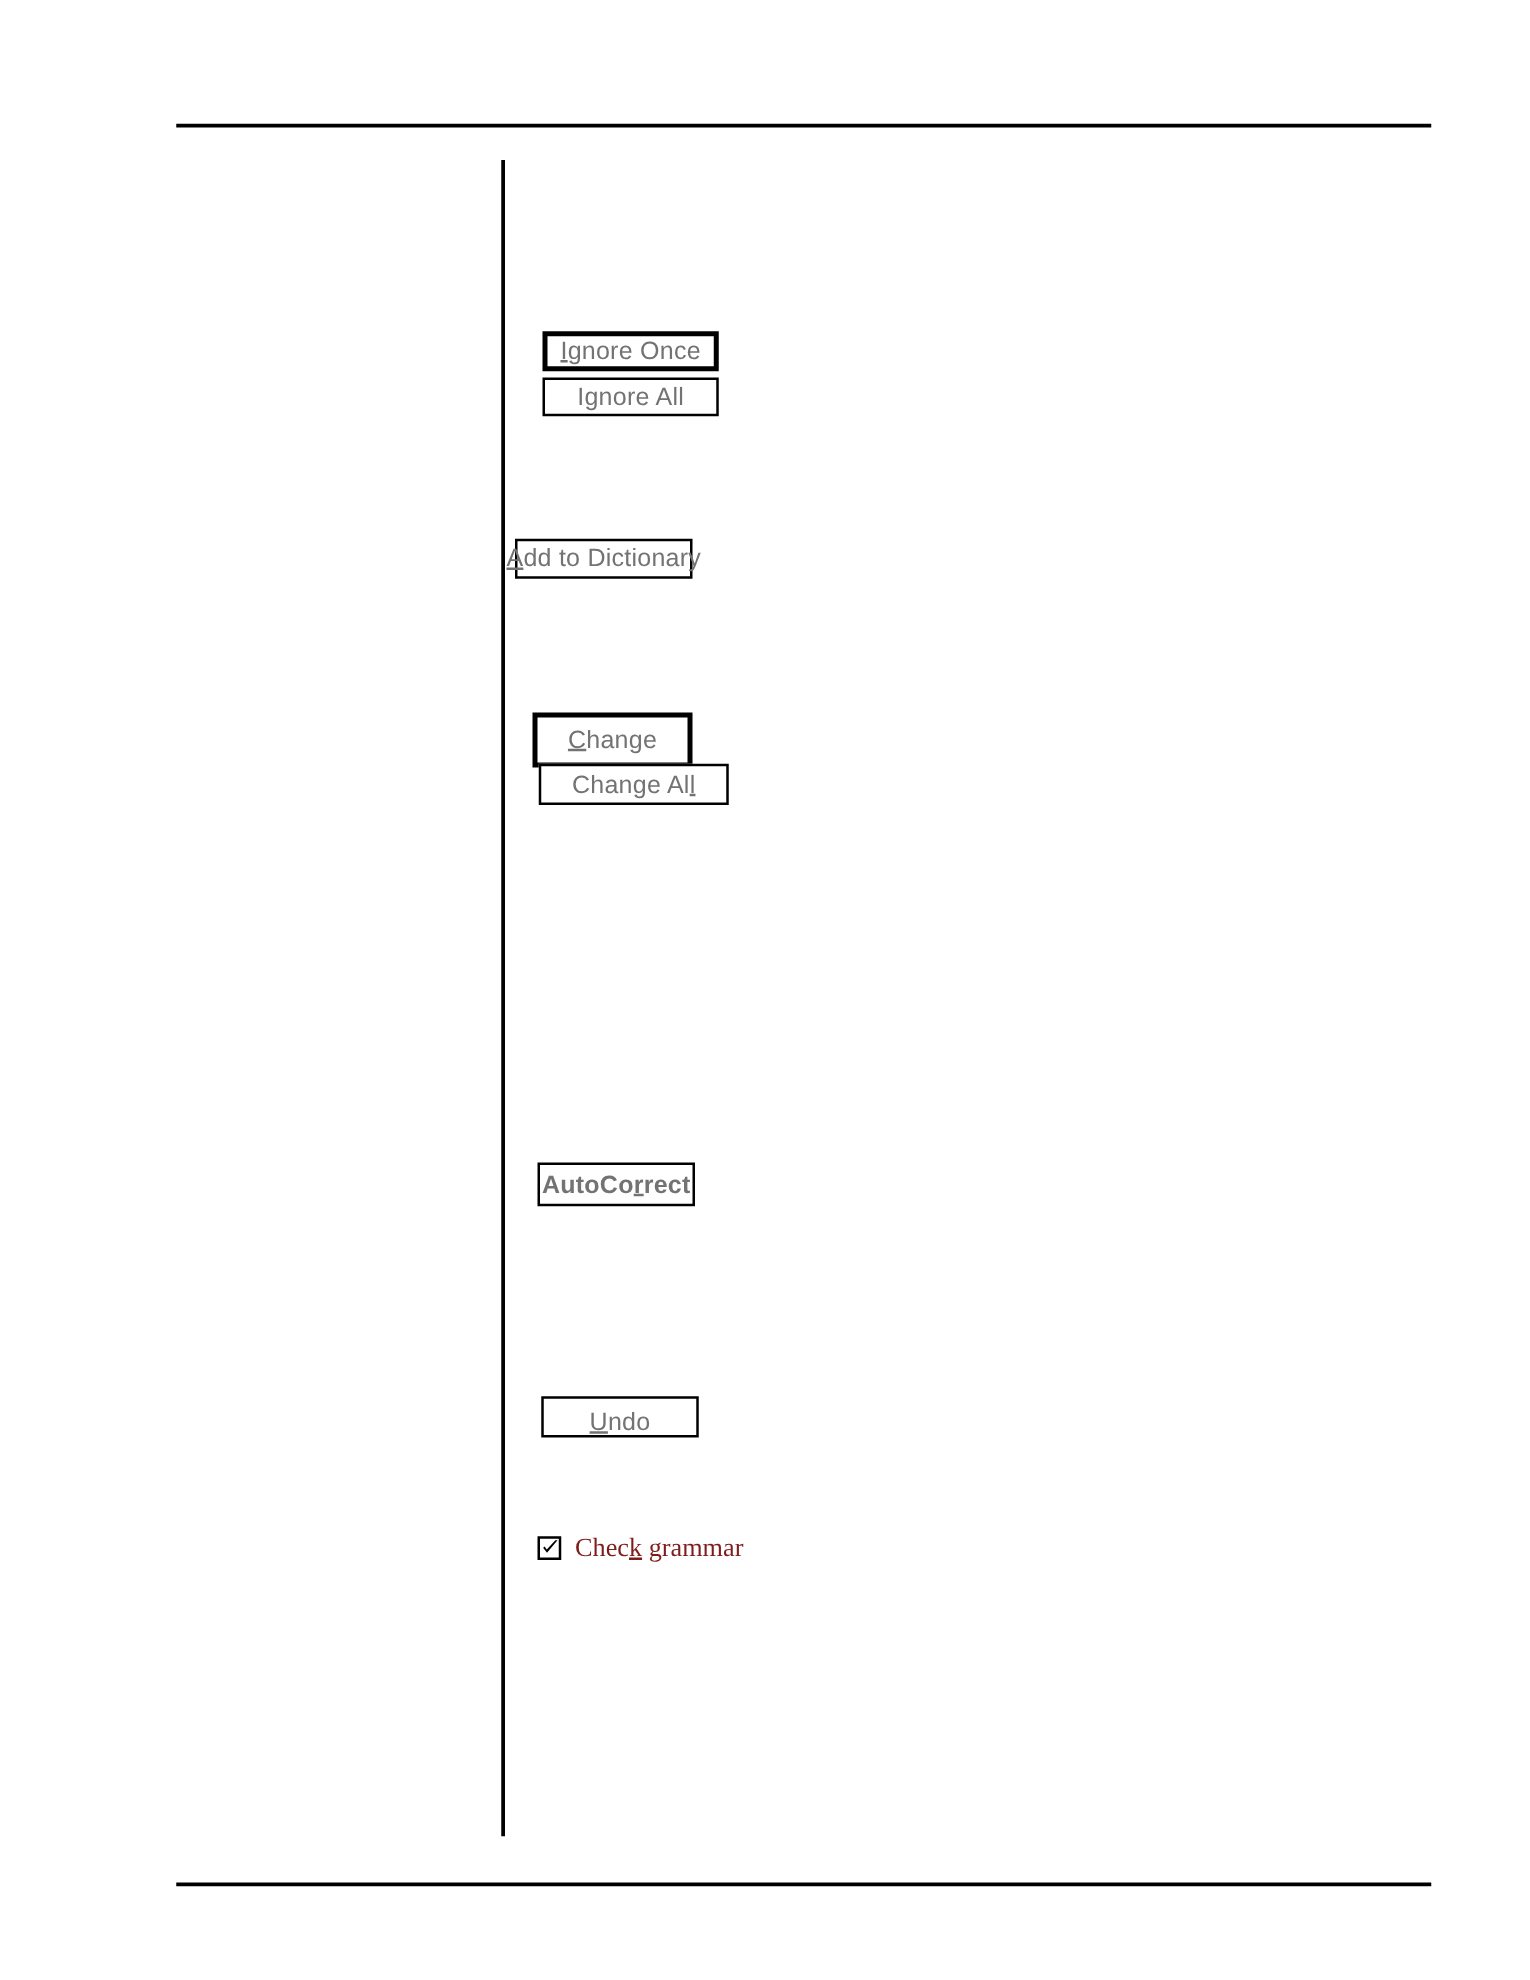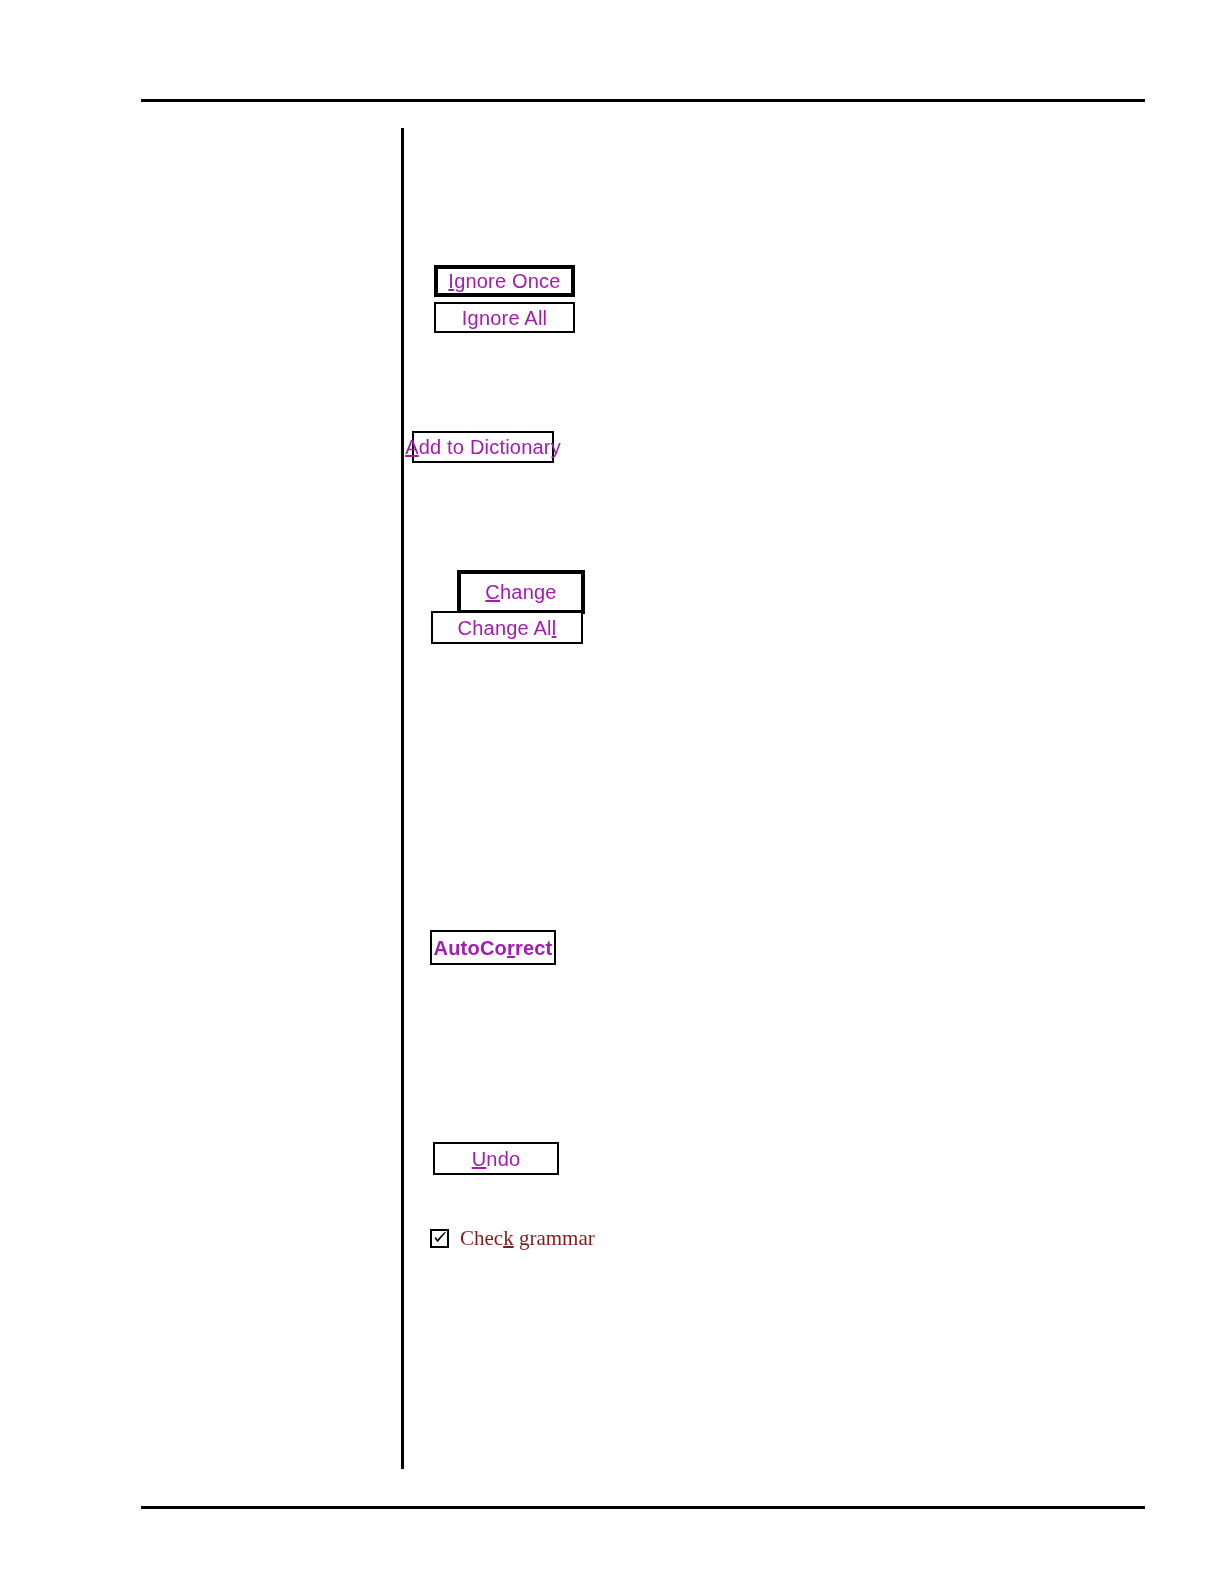--- a/index.html
+++ b/index.html
@@ -45,42 +45,42 @@
     position: absolute;
     box-sizing: border-box;
     background: #ffffff;
     border: 2px solid #000000;
     display: flex;
     align-items: center;
     justify-content: center;
     font-family: "Liberation Sans", sans-serif;
     font-size: 20px;
     line-height: 1;
-    color: #a21caf;
+    color: #737373;
     letter-spacing: 0.2px;
     white-space: nowrap;
     user-select: none;
   }
   .dlg-button.is-default {
     border-width: 4px;
   }
   .dlg-button .lbl { display: inline-block; }
   .dlg-button .lbl u {
     text-decoration: underline;
     text-underline-offset: 1px;
   }
 
   
   #btn-ignore-once      { left: 434px; top: 265px;  width: 141px; height: 32px; }
   #btn-ignore-all       { left: 434px; top: 302px;  width: 141px; height: 31px; }
   #btn-add-dictionary   { left: 412px; top: 431px;  width: 142px; height: 32px; }
-  #btn-change           { left: 457px; top: 570px;  width: 128px; height: 44px; }
+  #btn-change           { left: 426px; top: 570px;  width: 128px; height: 44px; }
   #btn-change-all       { left: 431px; top: 611px;  width: 152px; height: 33px; }
   #btn-autocorrect      { left: 430px; top: 930px;  width: 126px; height: 35px; font-weight: bold; }
-  #btn-undo             { left: 433px; top: 1142px; width: 126px; height: 33px; }
+  #btn-undo             { left: 433px; top: 1117px; width: 126px; height: 33px; align-items: flex-end; }
 
   
   #check-grammar-row {
     position: absolute;
     left: 430px;
     top: 1228px;
     display: flex;
     align-items: center;
     gap: 11px;
     user-select: none;

